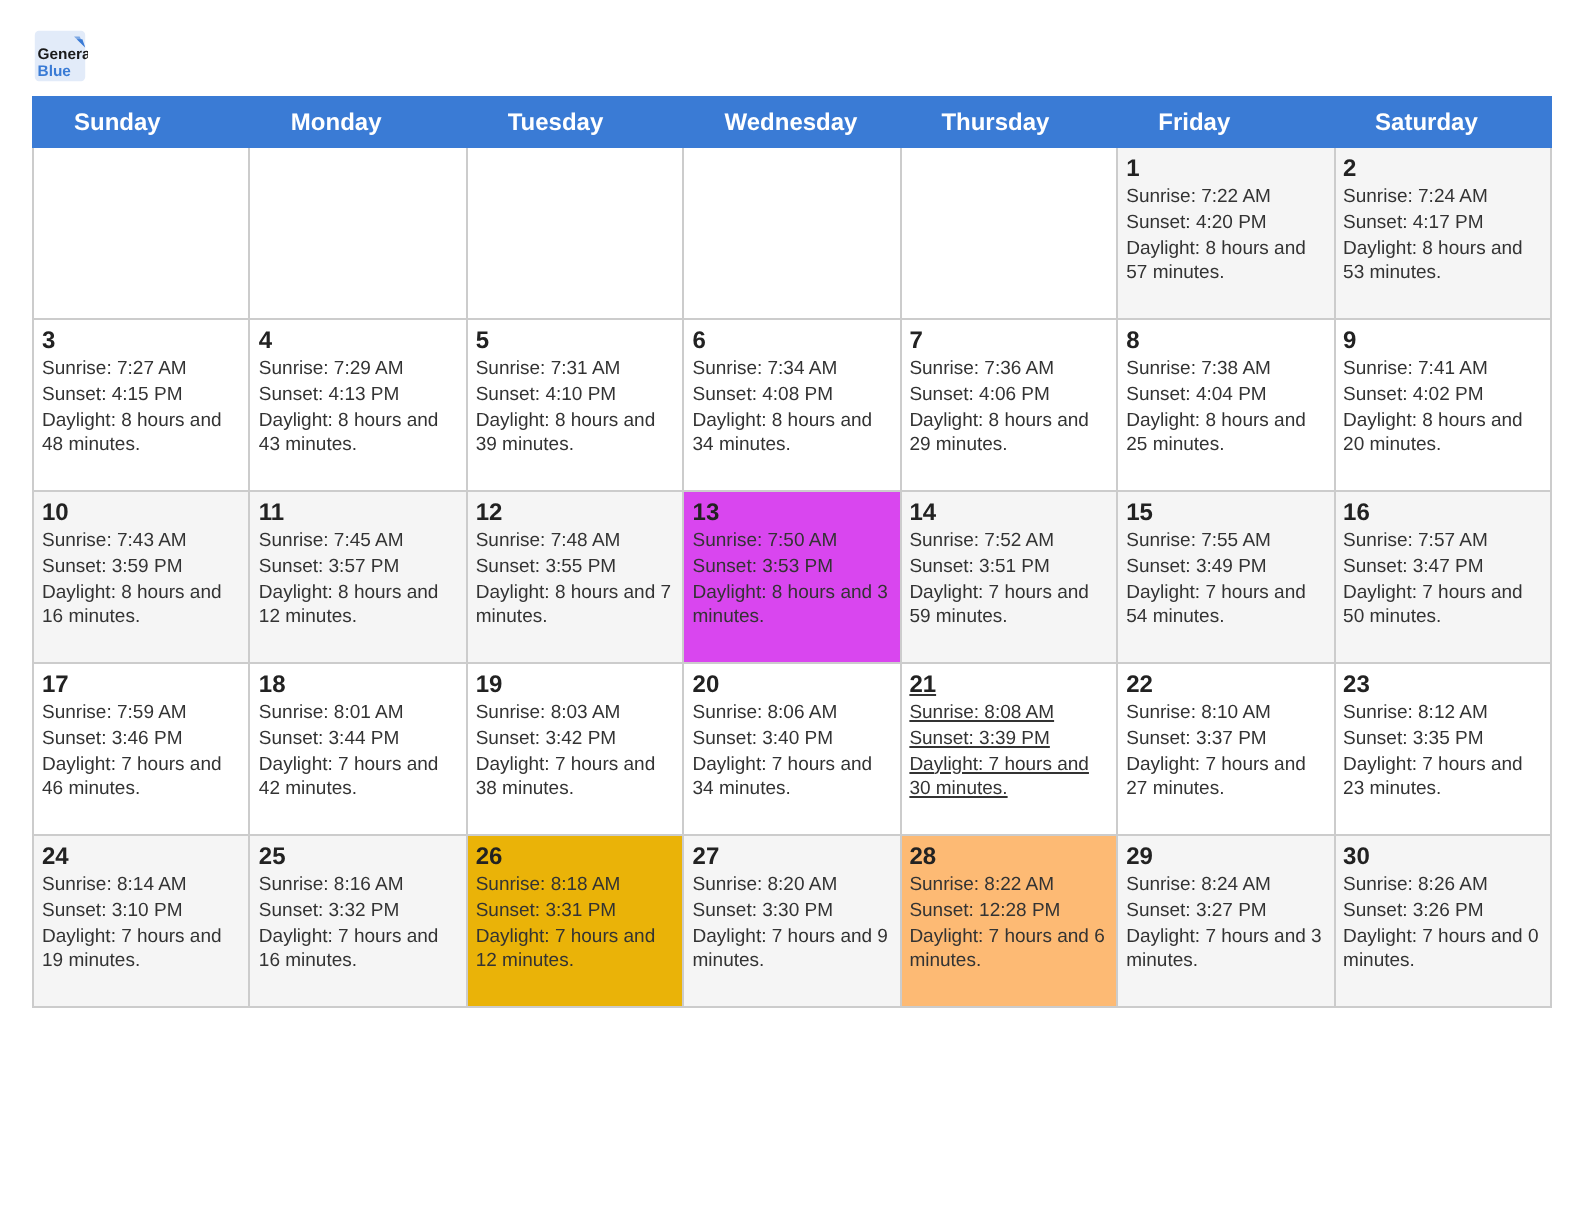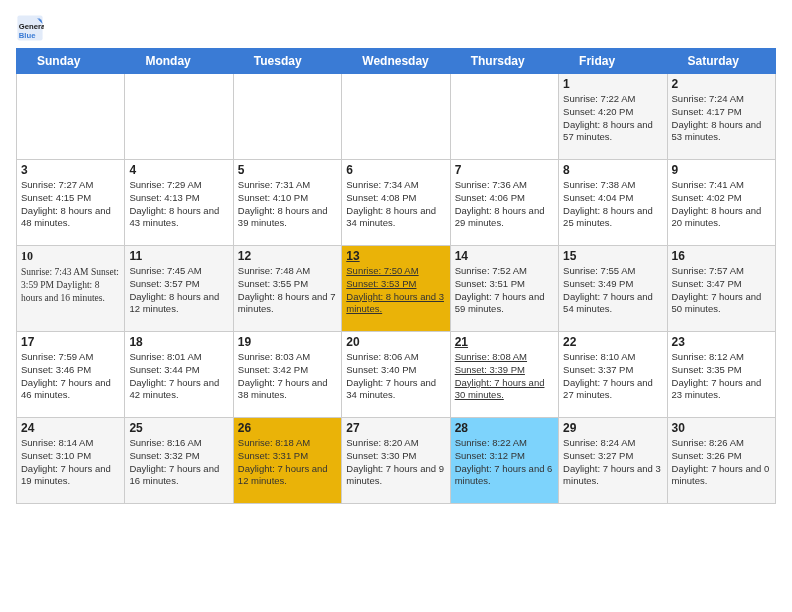--- a/index.html
+++ b/index.html
@@ -177,39 +177,39 @@
 Daylight: 8 hours and 25 minutes.</div>
           </td>
           <td style="background: rgb(255, 255, 255);">
             <span class="day-num">9</span>
             <div class="day-info">Sunrise: 7:41 AM
 Sunset: 4:02 PM
 Daylight: 8 hours and 20 minutes.</div>
           </td>
         </tr>
         <tr>
-          <td style="background: rgb(245, 245, 245); font-family: Liberation Serif, serif;">
+          <td style="background: rgb(245, 245, 245);">
             <span class="day-num">10</span>
             <div class="day-info">Sunrise: 7:43 AM
 Sunset: 3:59 PM
 Daylight: 8 hours and 16 minutes.</div>
           </td>
           <td style="background: rgb(245, 245, 245);">
             <span class="day-num">11</span>
             <div class="day-info">Sunrise: 7:45 AM
 Sunset: 3:57 PM
 Daylight: 8 hours and 12 minutes.</div>
           </td>
           <td style="background: rgb(245, 245, 245);">
             <span class="day-num">12</span>
             <div class="day-info">Sunrise: 7:48 AM
 Sunset: 3:55 PM
 Daylight: 8 hours and 7 minutes.</div>
           </td>
-          <td style="background: #eab308; text-decoration: underline;">
+          <td style="background: #d946ef;">
             <span class="day-num">13</span>
             <div class="day-info">Sunrise: 7:50 AM
 Sunset: 3:53 PM
 Daylight: 8 hours and 3 minutes.</div>
           </td>
           <td style="background: rgb(245, 245, 245);">
             <span class="day-num">14</span>
             <div class="day-info">Sunrise: 7:52 AM
 Sunset: 3:51 PM
 Daylight: 7 hours and 59 minutes.</div>
@@ -289,24 +289,24 @@
             <div class="day-info">Sunrise: 8:18 AM
 Sunset: 3:31 PM
 Daylight: 7 hours and 12 minutes.</div>
           </td>
           <td style="background: rgb(245, 245, 245);">
             <span class="day-num">27</span>
             <div class="day-info">Sunrise: 8:20 AM
 Sunset: 3:30 PM
 Daylight: 7 hours and 9 minutes.</div>
           </td>
-          <td style="background: #7dd3fc;">
+          <td style="background: #fdba74;">
             <span class="day-num">28</span>
             <div class="day-info">Sunrise: 8:22 AM
-Sunset: 3:12 PM
+Sunset: 12:28 PM
 Daylight: 7 hours and 6 minutes.</div>
           </td>
           <td style="background: rgb(245, 245, 245);">
             <span class="day-num">29</span>
             <div class="day-info">Sunrise: 8:24 AM
 Sunset: 3:27 PM
 Daylight: 7 hours and 3 minutes.</div>
           </td>
           <td style="background: rgb(245, 245, 245);">
             <span class="day-num">30</span>

